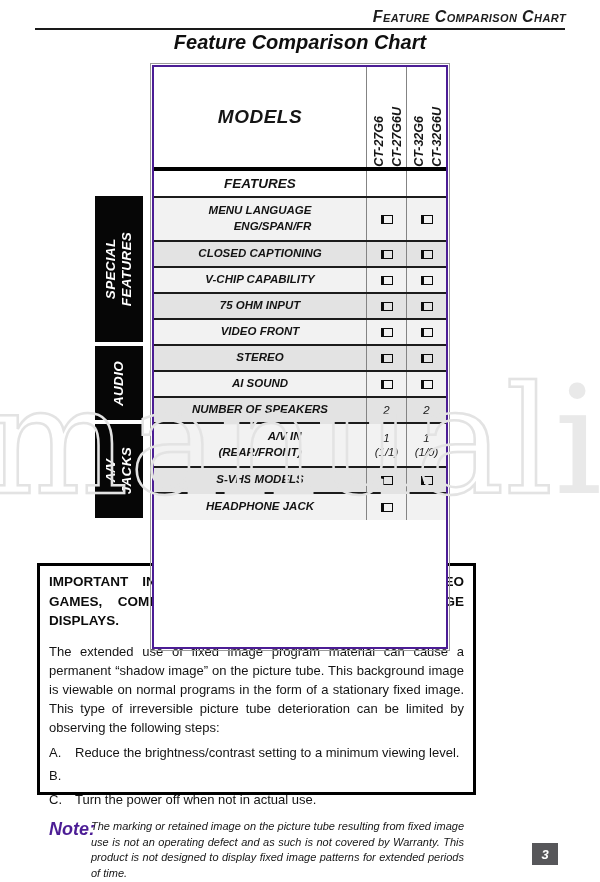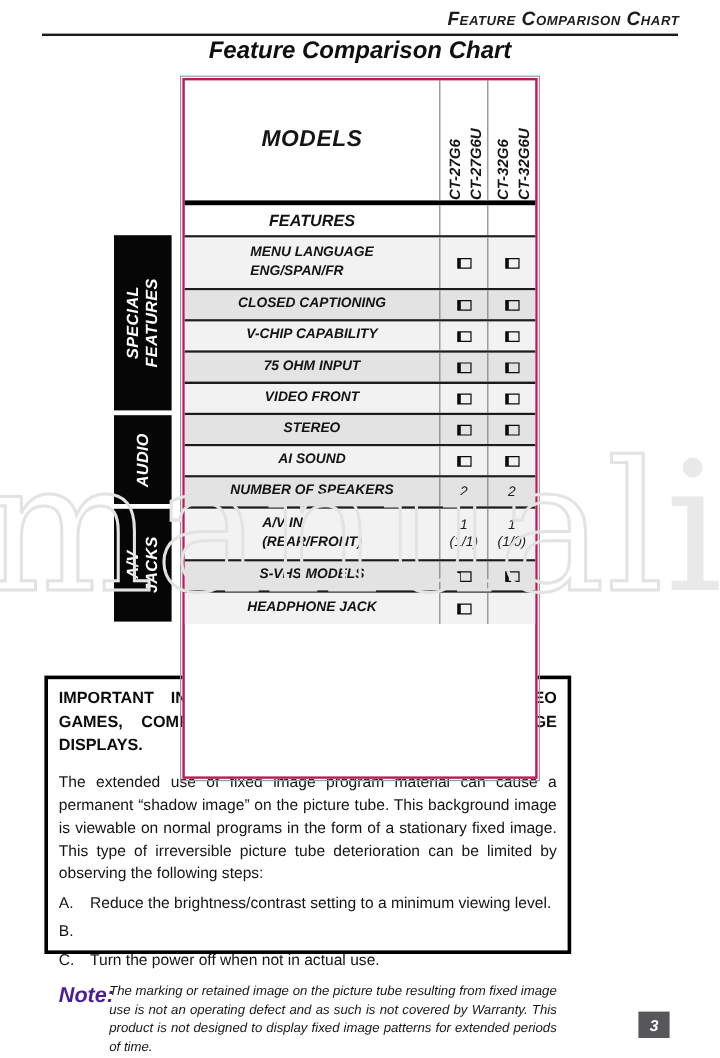--- a/index.html
+++ b/index.html
@@ -8,40 +8,40 @@
 
   
   .top-caption{position:absolute;top:8px;right:34px;font-style:italic;font-weight:bold;
                font-variant:small-caps;font-size:16px;letter-spacing:.4px;color:#1d1d1d;}
   .top-rule{position:absolute;left:35px;right:35px;top:28px;height:2px;background:#1a1a1a;}
   .doc-title{position:absolute;left:0;right:0;top:31px;text-align:center;font-size:20px;
              font-weight:bold;font-style:italic;color:#0f0f0f;}
 
   
   .ctable{position:absolute;left:152px;top:65px;width:296px;height:584px;box-sizing:border-box;
-          border:2px solid #be185d;outline:1px solid #9a9a9a;outline-offset:1px;background:#fff;z-index:2;}
+          border:2px solid #4c1d95;outline:1px solid #9a9a9a;outline-offset:1px;background:#fff;z-index:2;}
   .hrow{display:flex;height:100px;}
   .hlabel{width:212px;display:flex;align-items:center;justify-content:center;
           font-size:19px;font-weight:bold;font-style:italic;letter-spacing:.5px;color:#151515;}
   .mcol{width:40px;box-sizing:border-box;border-left:1px solid #848484;display:flex;
         align-items:flex-end;justify-content:center;}
   .vtext{writing-mode:vertical-rl;transform:rotate(180deg);white-space:pre-line;}
   .mnames{font-size:12.5px;font-weight:bold;font-style:italic;line-height:1.45;
           padding-block-start:4px;color:#161616;}
   .thickbar{height:4px;background:#000;}
   .frow{display:flex;height:27px;box-sizing:border-box;border-bottom:2px solid #1c1c1c;}
   .frow .flabel{width:212px;display:flex;align-items:center;justify-content:center;
         font-size:13.5px;font-weight:bold;font-style:italic;color:#131313;}
   .frow .fcell{width:40px;box-sizing:border-box;border-left:1px solid #848484;}
   .trow{display:flex;height:26px;box-sizing:border-box;border-bottom:2px solid #1c1c1c;}
   .trow.tall{height:44px;}
   .trow:last-child{border-bottom:none;}
   .trow.shade{background:#e3e3e3;}
   .trow.lite{background:#f2f2f2;}
-  .tlabel{width:212px;display:flex;align-items:center;justify-content:center;text-align:left;
+  .tlabel{width:212px;display:flex;align-items:center;justify-content:center;text-align:right;
           font-size:11.5px;font-weight:bold;font-style:italic;line-height:1.35;color:#131313;
           white-space:pre-line;}
   .tcell{width:40px;box-sizing:border-box;border-left:1px solid #848484;display:flex;
          align-items:center;justify-content:center;text-align:center;font-size:11.5px;
          font-style:italic;line-height:1.25;color:#202020;white-space:pre-line;}
   .cb{display:inline-block;width:8px;height:7px;border:1.5px solid #0c0c0c;border-left-width:3px;
       background:transparent;}
 
   
   .sec{position:absolute;left:95px;width:48px;background:#060606;display:flex;

